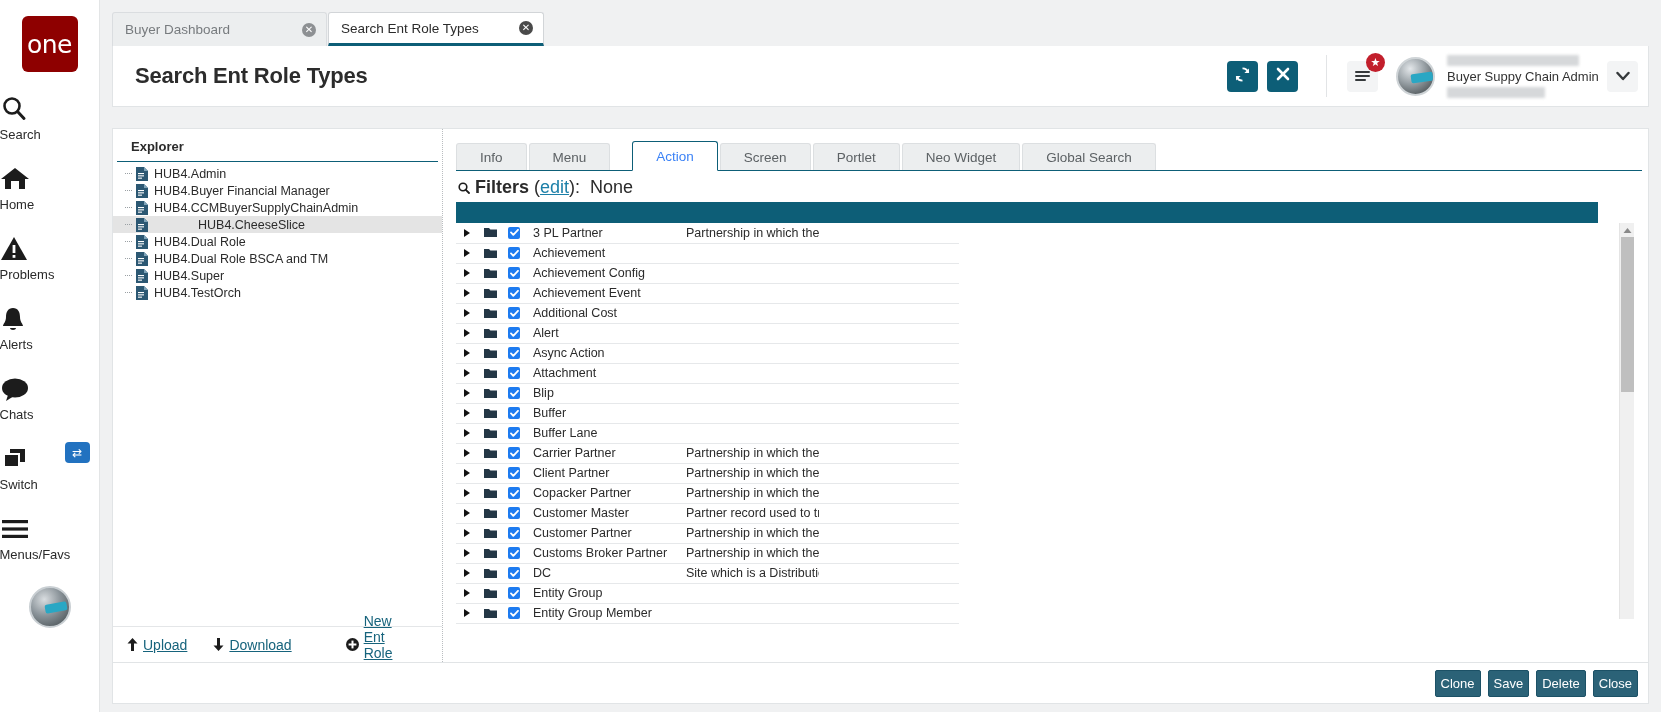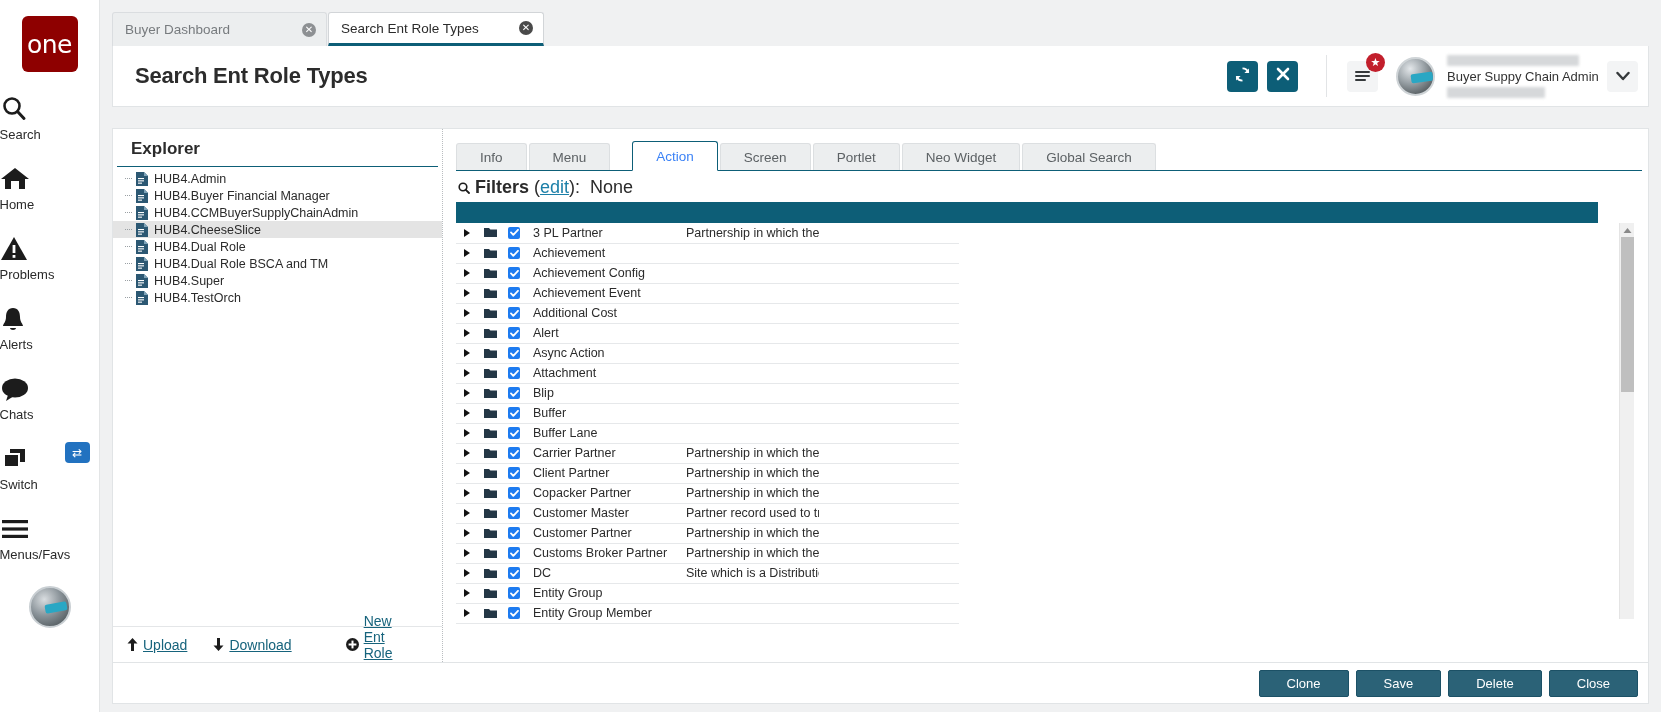--- a/index.html
+++ b/index.html
@@ -114,29 +114,29 @@
   
   #maincard {
     position: absolute; left: 112px; top: 128px; width: 1537px; height: 535px;
     background: #fff; border: 1px solid #e1e4e6;
   }
   #explorer {
     position: absolute; left: 0; top: 0; width: 330px; height: 533px;
     border-right: 1px dotted #b9bdc0;
   }
   #exphead {
-    font-size: 17px; font-weight: bold; color: #2b2b2b; padding: 10px 0 7px 14px;
+    font-size: 13px; font-weight: bold; color: #2b2b2b; padding: 10px 0 7px 14px;
     border-bottom: 1px solid #0d5e77; margin: 0 4px 0 4px;
   }
   #exptree { padding-top: 3px; height: 440px; overflow: hidden; }
   .trow {
     height: 17px; display: flex; align-items: center; padding-left: 22px;
     font-size: 12.5px; color: #2b2b2b; cursor: pointer; position: relative;
   }
-  .trow.sel { background: #e4e4e4; }
+  .trow.sel { background: #e4e4e4; gap: 44px; }
   .trow .dots {
     position: absolute; left: 12px; top: 8px; width: 7px; border-top: 1px dotted #9aa0a4;
   }
   .fileico { margin-right: 6px; display: flex; }
   #expfooter {
     position: absolute; left: 0; bottom: 0; width: 329px; height: 36px;
     border-top: 1px solid #e4e6e8; display: flex; align-items: center; padding-left: 14px;
   }
   .flink {
     display: flex; align-items: center; font-size: 14px; color: #16637c;
@@ -211,21 +211,21 @@
   }
 
   
   #bottombar {
     position: absolute; left: 112px; top: 663px; width: 1537px; height: 41px;
     background: #fff; border: 1px solid #e1e4e6; border-top: none;
     display: flex; align-items: center; justify-content: flex-end; padding-right: 10px;
   }
   .bbtn {
     background: #2b6277; color: #fff; font-size: 13px; border: 1px solid #1c5166;
-    border-radius: 2px; padding: 5px 27px; margin-left: 7px; cursor: pointer;
+    border-radius: 2px; padding: 5px 5px; margin-left: 7px; cursor: pointer;
     font-family: "Liberation Sans", sans-serif;
   }
 </style>
 </head>
 <body>
 
 <div id="app">
 
   <div id="rail">
     <div class="logo">

